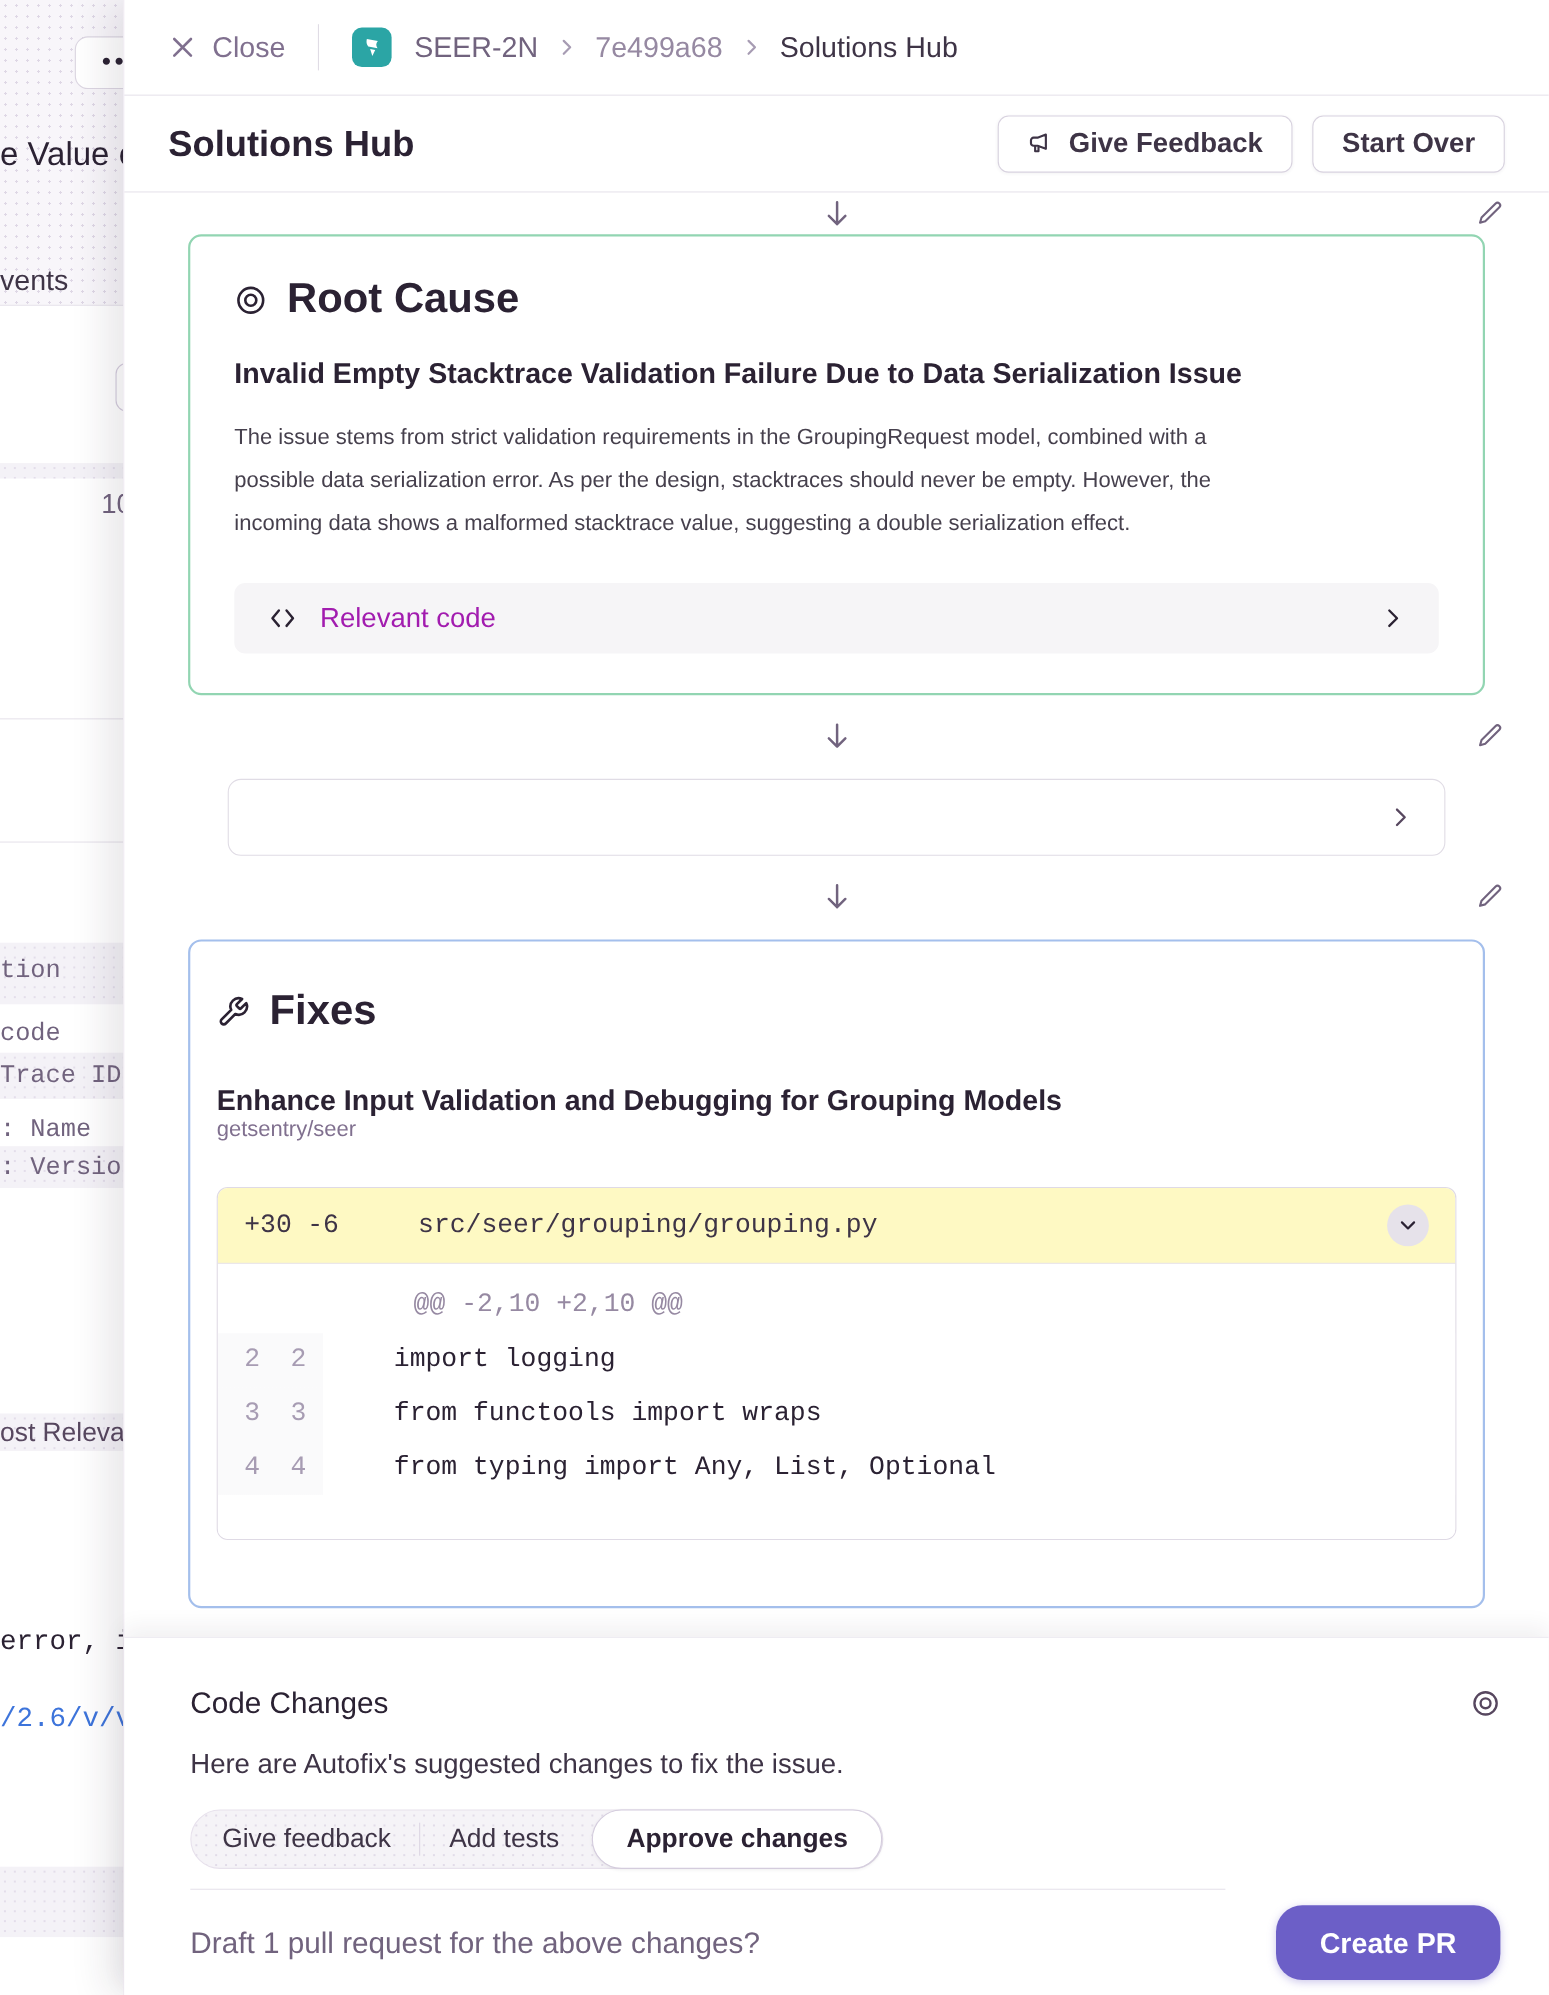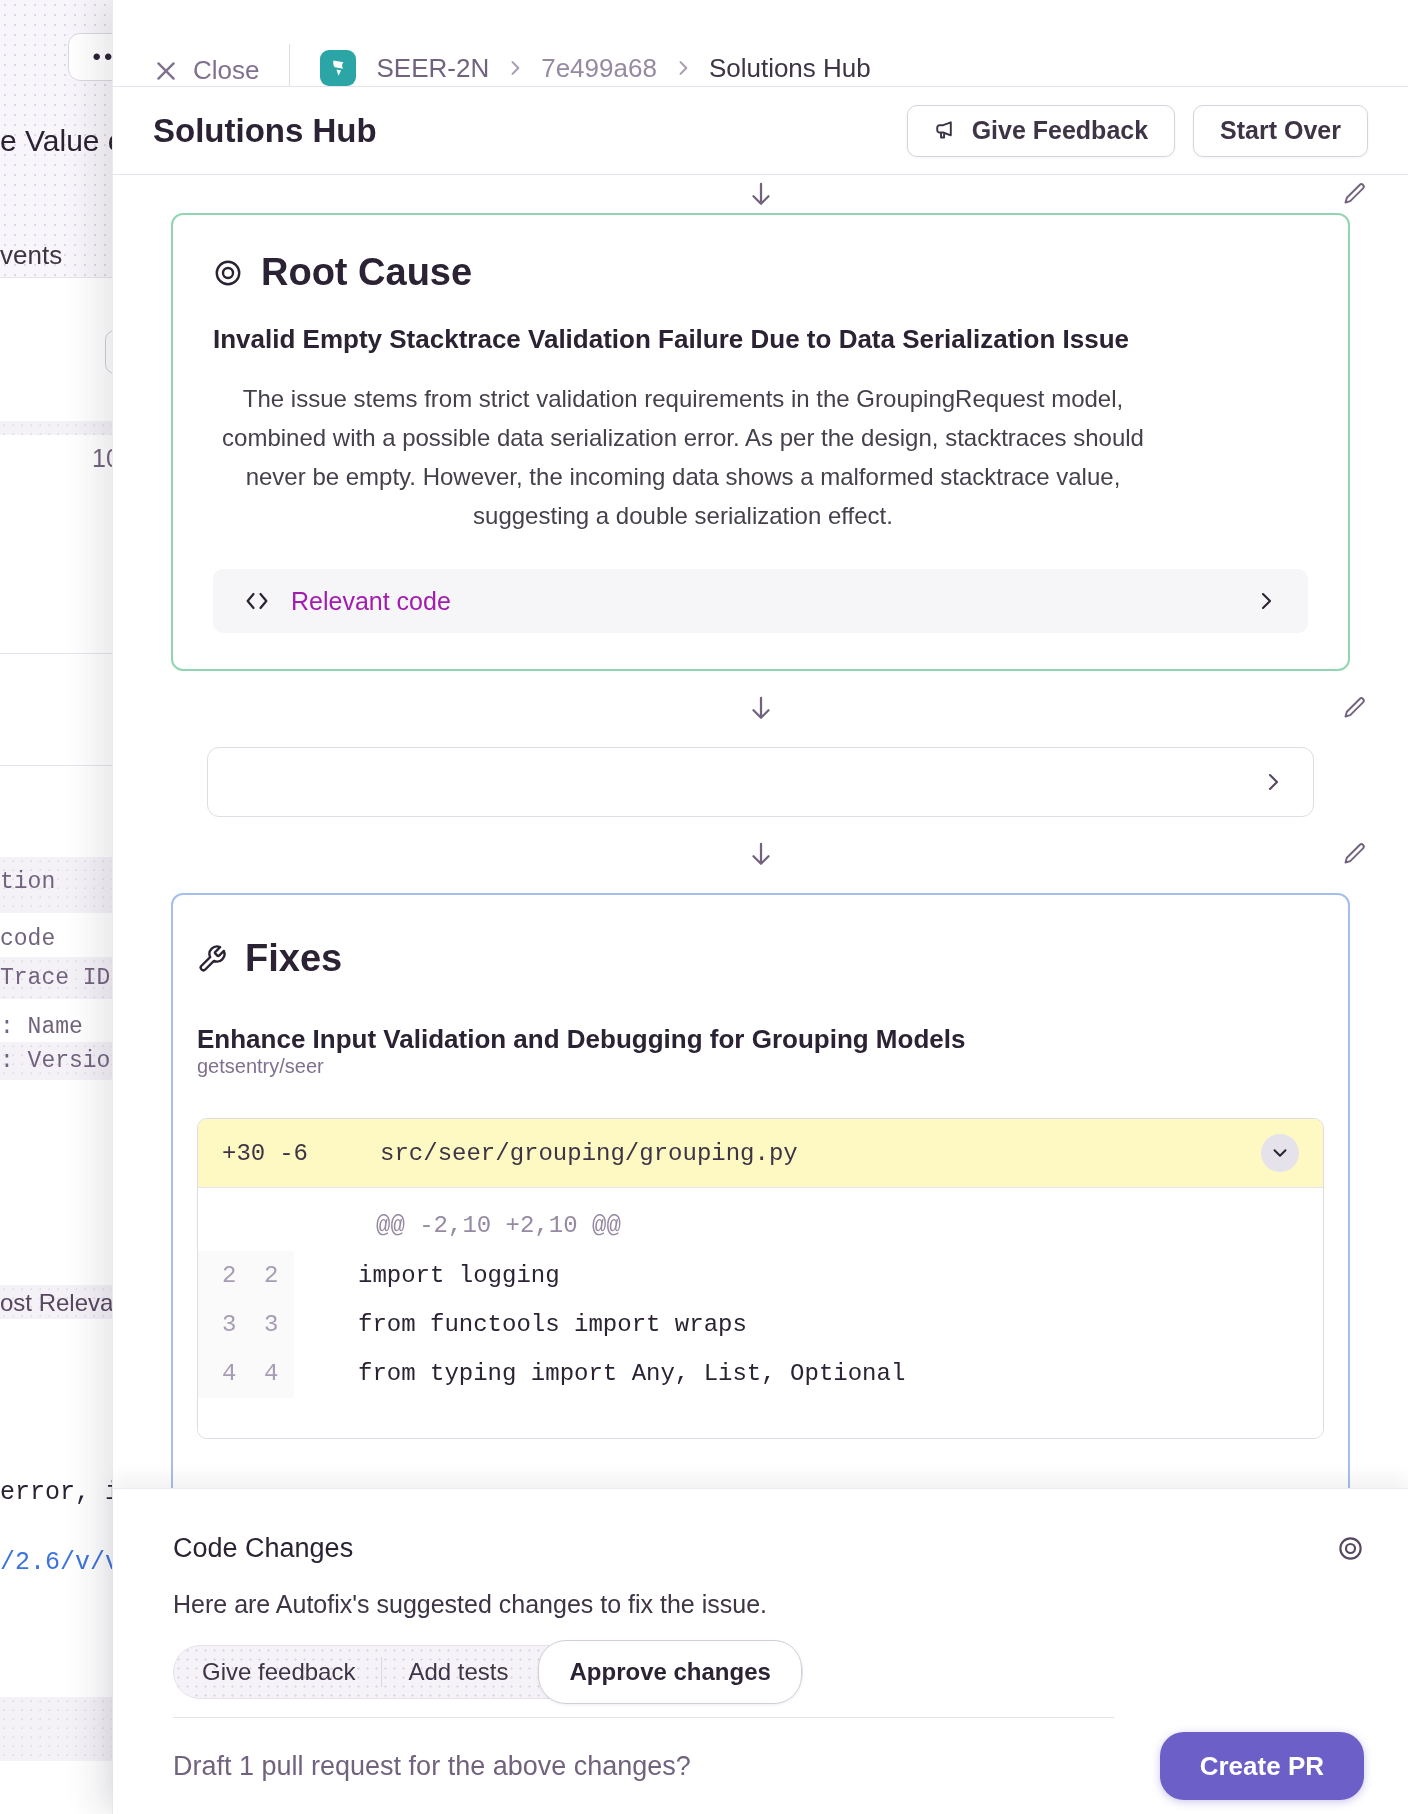--- a/index.html
+++ b/index.html
@@ -33,21 +33,21 @@
   .bd-code-dark { position:absolute; left:0; top:1478px; font-family:"Liberation Mono", monospace; font-size:25px; color:#2b2233; white-space:nowrap; }
   .bd-link { position:absolute; left:0; top:1548px; font-family:"Liberation Mono", monospace; font-size:25px; color:#3d74db; white-space:nowrap; }
 
   
   .drawer {
     position:absolute; left:112px; top:0; right:0; bottom:0; background:#fff;
     border-left:1px solid #eee9f1; box-shadow:-16px 0 32px rgba(43,34,51,.10);
     display:flex; flex-direction:column;
   }
   .topbar {
-    flex:0 0 87px; display:flex; align-items:flex-end; gap:16px; padding:0 40px;
+    flex:0 0 87px; display:flex; align-items:center; gap:16px; padding:0 40px;
     border-bottom:1px solid #e7e3ec; font-size:26px;
   }
   .close-btn { display:flex; align-items:center; gap:14px; color:#80708f; cursor:pointer; }
   .tb-divider { width:1px; height:42px; background:#e0dce5; margin:0 14px; }
   .crumb-icon { width:36px; height:36px; border-radius:9px; background:#2ba5a5; display:flex; align-items:center; justify-content:center; }
   .crumb { display:flex; align-items:center; gap:16px; }
   .crumb-project { color:#71637e; font-weight:500; margin-left:4px; }
   .crumb-sep { color:#a79cb3; }
   .crumb-run { color:#9689a2; }
   .crumb-page { color:#3e3446; }
@@ -63,21 +63,21 @@
   }
 
   .scroll { flex:1 1 auto; position:relative; padding:2px 48px 0; overflow:hidden; }
   .flow-row { position:relative; height:32px; margin:2px 0; display:flex; align-items:center; justify-content:center; color:#71637e; }
   .edit-btn { position:absolute; right:-8px; top:1px; color:#71637e; cursor:pointer; }
 
   .card { background:#fff; border-radius:12px; }
   .card-root { border:2px solid #92d5b2; margin:0 10px; padding:36px 40px 36px; }
   .card-title-row { display:flex; align-items:center; gap:18px; font-size:38px; font-weight:700; color:#2b2233; }
   .rc-heading { margin-top:30px; font-size:26px; font-weight:700; color:#2b2233; }
-  .rc-body { margin-top:24px; font-size:24px; line-height:39px; color:#46404d; max-width:940px;text-align:center; }
+  .rc-body { margin-top:24px; font-size:20px; line-height:39px; color:#46404d; max-width:940px; }
   .code-row {
     margin-top:34px; height:64px; background:#f6f5f7; border-radius:10px;
     display:flex; align-items:center; gap:20px; padding:0 30px; font-size:25px; color:#a21caf; cursor:pointer;
   }
   .code-row .spacer { flex:1; }
 
   .card-summary {
     position:relative; margin:22px 46px 0; border:1px solid #e0dce5; border-radius:12px;
     padding:34px 110px 34px 46px; font-size:25px; line-height:42px; color:#46404d; cursor:pointer;
   }
@@ -120,21 +120,21 @@
   .f-target { color:#57475f; }
   .f-sub { margin-top:26px; font-size:25px; color:#3e3446; }
   .seg {
     margin-top:26px; display:inline-flex; align-items:center; height:54px; padding:0 2px;
     border:1px solid #e7e1ec; border-radius:28px; background:#f5f3f7;
     background-image:radial-gradient(#e1dbe8 1.1px, transparent 1.1px); background-size:9px 9px;
   }
   .seg-item { padding:0 26px; font-size:24px; color:#3e3446; cursor:pointer; white-space:nowrap; }
   .seg-div { width:1px; height:30px; background:#ddd6e3; }
   .seg-active {
-    height:64px; display:flex; align-items:center; padding:0 30px; margin:-1px -2px -1px 4px;
+    height:54px; display:flex; align-items:center; padding:0 30px; margin:-1px -2px -1px 4px;
     background:#fff; border:1px solid #d4ccdd; border-radius:28px; font-weight:700; font-size:24px; color:#2b2233;
     box-shadow:0 1px 3px rgba(43,34,51,.08); cursor:pointer; white-space:nowrap;
   }
   .f-divider { margin-top:18px; margin-right:250px; height:1px; background:#e7e3ec; }
   .f-bottom { margin-top:14px; display:flex; align-items:center; justify-content:space-between; }
   .draft-text { font-size:27px; color:#71637e; }
   .create-pr {
     height:68px; padding:0 40px; background:#6c5fc7; color:#fff; border:none; border-radius:24px;
     font-family:"Liberation Sans", sans-serif; font-size:26px; font-weight:700; cursor:pointer;
     box-shadow:0 2px 8px rgba(108,95,199,.35);

